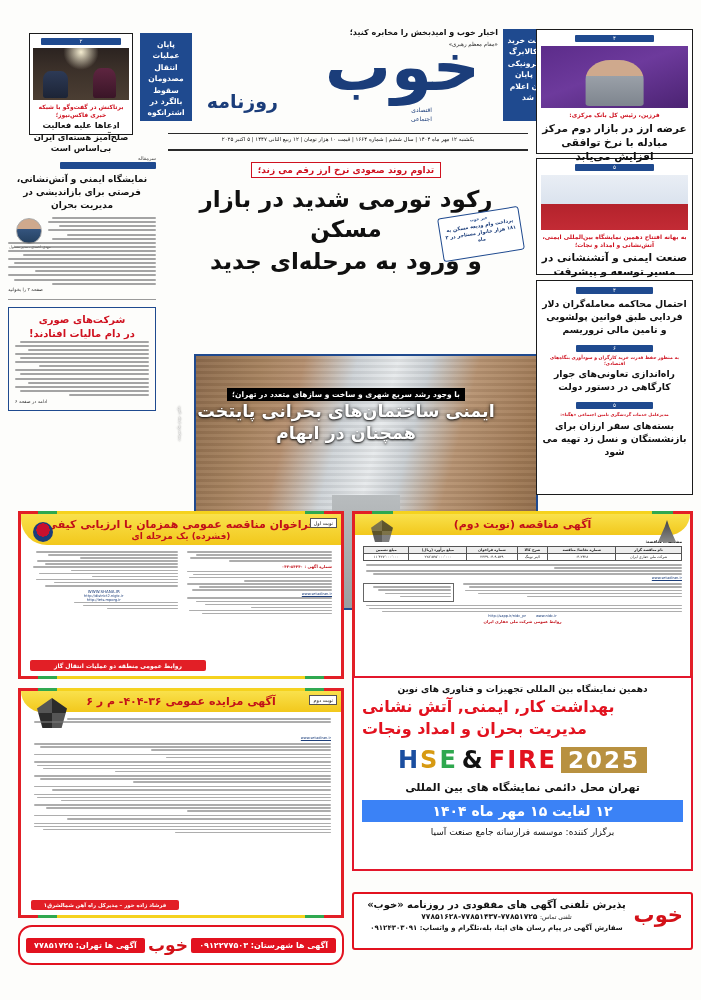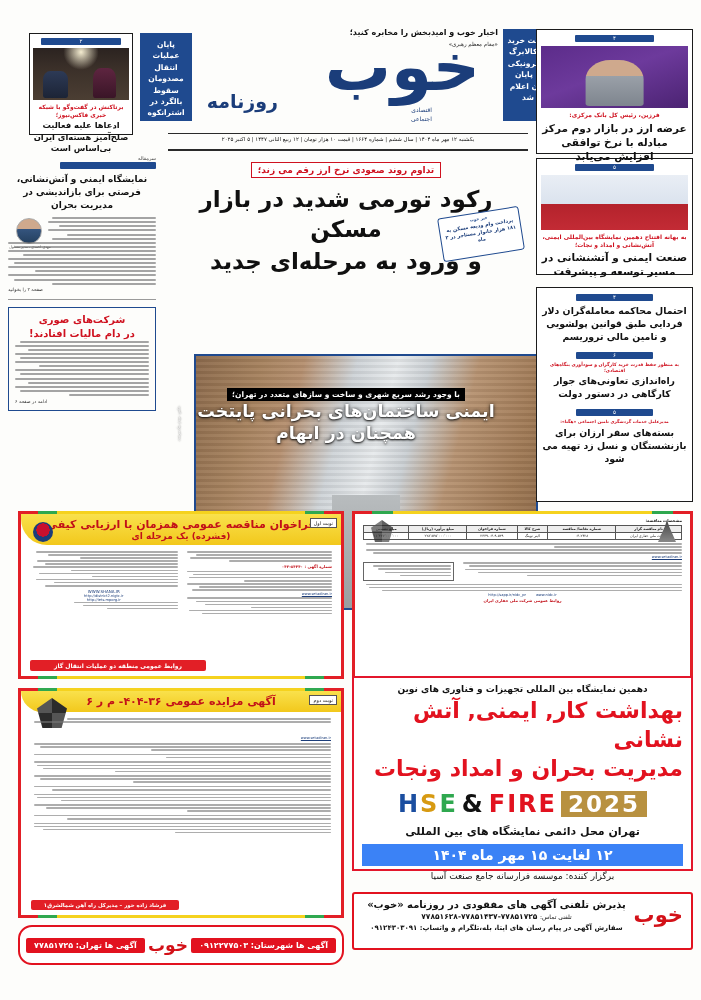--- a/index.html
+++ b/index.html
@@ -72,21 +72,21 @@
      padding:3px;}
   .adinner{background:#fff;height:100%;width:100%;box-sizing:border-box;}
   .adbanner{background:linear-gradient(180deg,#f9e14c,#f2c81c);color:#c21019;font-weight:bold;
      font-size:11px;text-align:center;padding:4px 0;border-radius:0 0 0 26px;}
   .redpill{background:#e21f26;color:#fff;font-size:6px;font-weight:bold;text-align:center;padding:2px 0;}
   .tblx{width:100%;border-collapse:collapse;font-size:3.6px;}
   .tblx td,.tblx th{border:.5px solid #555;padding:1px 1px;text-align:center;color:#222;}
   .tblx th{background:#ededed;font-weight:bold;}
   
   .hse-top{font-size:10px;font-weight:bold;color:#111;text-align:center;}
-  .hse-h1{font-size:22px;font-weight:bold;color:#e2121f;text-align:right;line-height:1.3;letter-spacing:-.5px;}
+  .hse-h1{font-size:16px;font-weight:bold;color:#e2121f;text-align:left;line-height:1.3;letter-spacing:-.5px;}
   .hse-logo{display:flex;justify-content:center;align-items:center;gap:4px;font-weight:bold;font-size:24px;letter-spacing:2px;}
   .hse-logo .h{color:#1b4ea0;}.hse-logo .s{color:#d79a12;}
   .hse-logo .e{color:#2fa84f;}.hse-logo .f{color:#e2121f;}
   .hse-year{background:#b89140;color:#fff;padding:0 7px;font-size:23px;font-weight:bold;letter-spacing:2px;}
   .hse-place{font-size:11px;font-weight:bold;color:#111;text-align:center;}
   .hse-date{background:#3b82f6;color:#fff;font-size:14px;font-weight:bold;text-align:center;padding:3px 0;letter-spacing:1px;}
   .hse-org{font-size:9px;color:#111;text-align:center;}
   
   .contact{border:2px solid #e2121f;border-radius:3px;background:#fff;}
   .contact .l1{font-size:10px;font-weight:bold;color:#111;}
@@ -223,21 +223,21 @@
     <div class="ctr subhead" style="margin-top:2px;">صنعت ایمنی و آتشنشانی در مسیر توسعه و پیشرفت</div>
   </div>
 
   <div class="abs box" style="left:536px;top:29px;width:157px;height:125px;background:#fff;padding:4px;">
     <div class="bluebar num" style="margin:1px 34px 4px 34px;">۴</div>
     <div class="ph portrait" style="width:100%;height:62px;"></div>
     <div class="ctr overhead" style="margin-top:3px;">فرزین، رئیس کل بانک مرکزی:</div>
     <div class="ctr subhead" style="margin-top:2px;">عرضه ارز در بازار دوم مرکز مبادله با نرخ توافقی افزایش می‌یابد</div>
   </div>
 
-  <div class="abs box" style="left:536px;top:287px;width:157px;height:215px;background:#fff;padding:5px 5px;">
+  <div class="abs box" style="left:536px;top:280px;width:157px;height:215px;background:#fff;padding:5px 5px;">
     <div class="bluebar num" style="margin:1px 34px 4px 34px;">۴</div>
     <div class="ctr subhead" style="font-size:9.4px;">احتمال محاکمه معامله‌گران دلار فردایی طبق قوانین پولشویی و تامین مالی تروریسم</div>
 
     <div class="bluebar num" style="margin:8px 34px 3px 34px;">۶</div>
     <div class="ctr overhead" style="font-size:4.6px;">به منظور حفظ قدرت خرید کارگران و سودآوری بنگاه‌های اقتصادی؛</div>
     <div class="ctr subhead" style="margin-top:2px;font-size:9.4px;">راه‌اندازی تعاونی‌های جوار کارگاهی در دستور دولت</div>
 
     <div class="bluebar num" style="margin:8px 34px 3px 34px;">۵</div>
     <div class="ctr overhead" style="font-size:4.3px;">مدیرعامل خدمات گردشگری تامین اجتماعی «هگتا»:</div>
     <div class="ctr subhead" style="margin-top:2px;font-size:9.4px;">بسته‌های سفر ارزان برای بازنشستگان و نسل زد تهیه می شود</div>
@@ -302,20 +302,21 @@
           <div class="tls" style="width:48%"></div>
         </div>
       </div>
 
       <div class="abs redpill" style="left:9px;bottom:5px;width:176px;border-radius:2px;">روابط عمومی منطقه دو عملیات انتقال گاز</div>
     </div>
   </div>
 
   <div class="abs adrainbow" style="left:352px;top:511px;width:341px;height:168px;">
     <div class="adinner" style="padding:0;position:relative;">
+      <div class="adbanner" style="border-radius:0 0 26px 0;">آگهی مناقصه (نوبت دوم)</div>
       <div class="abs nigclogo" style="right:14px;top:6px;"></div>
       <div class="abs railogo" style="left:16px;top:6px;opacity:.75;"></div>
 
       <div style="padding:4px 8px 0 8px;direction:rtl;">
         <div style="font-size:4px;color:#111;font-weight:bold;margin-bottom:2px;">مشخصات مناقصه:</div>
         <table class="tblx">
           <tbody>
               <tr>
             <th>نام مناقصه گزار</th>
             <th>شماره تقاضا/ مناقصه</th>

